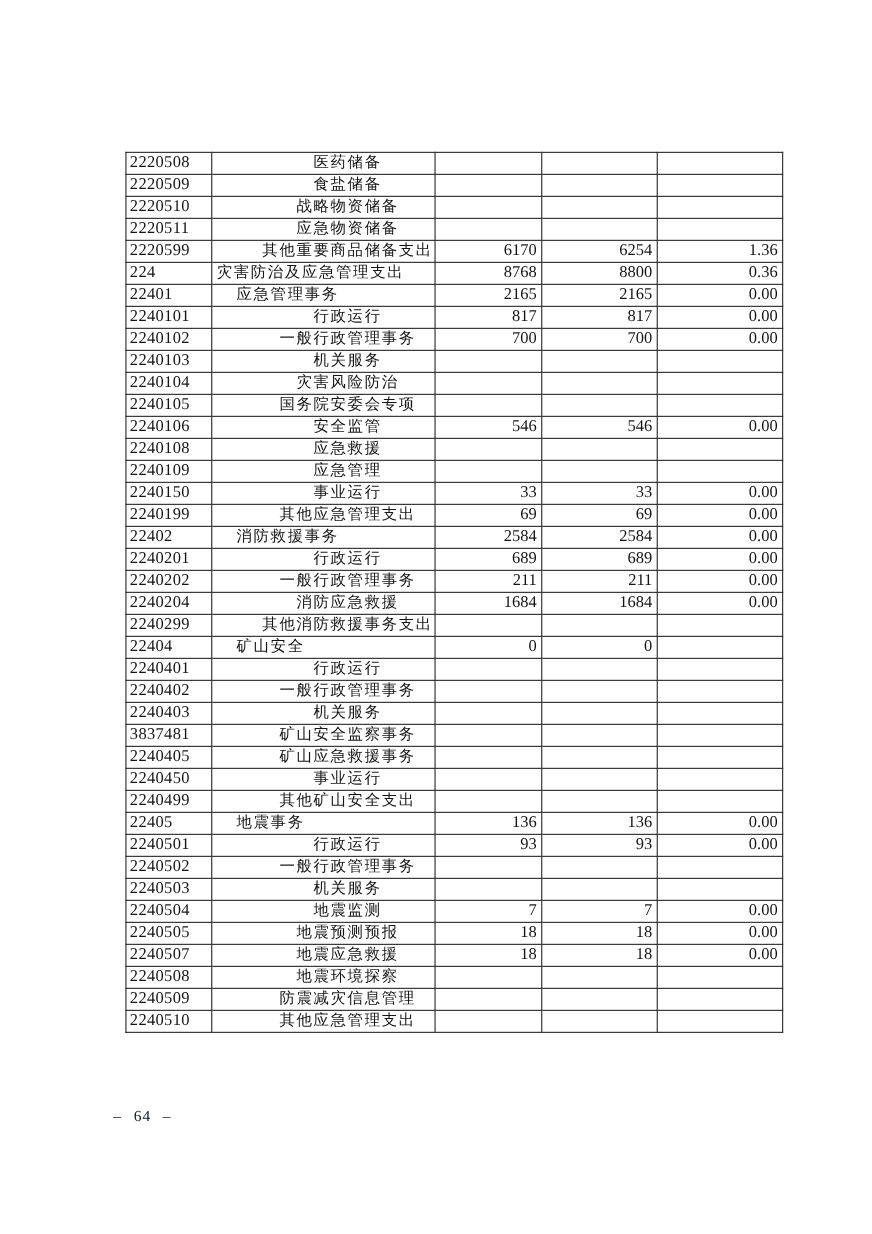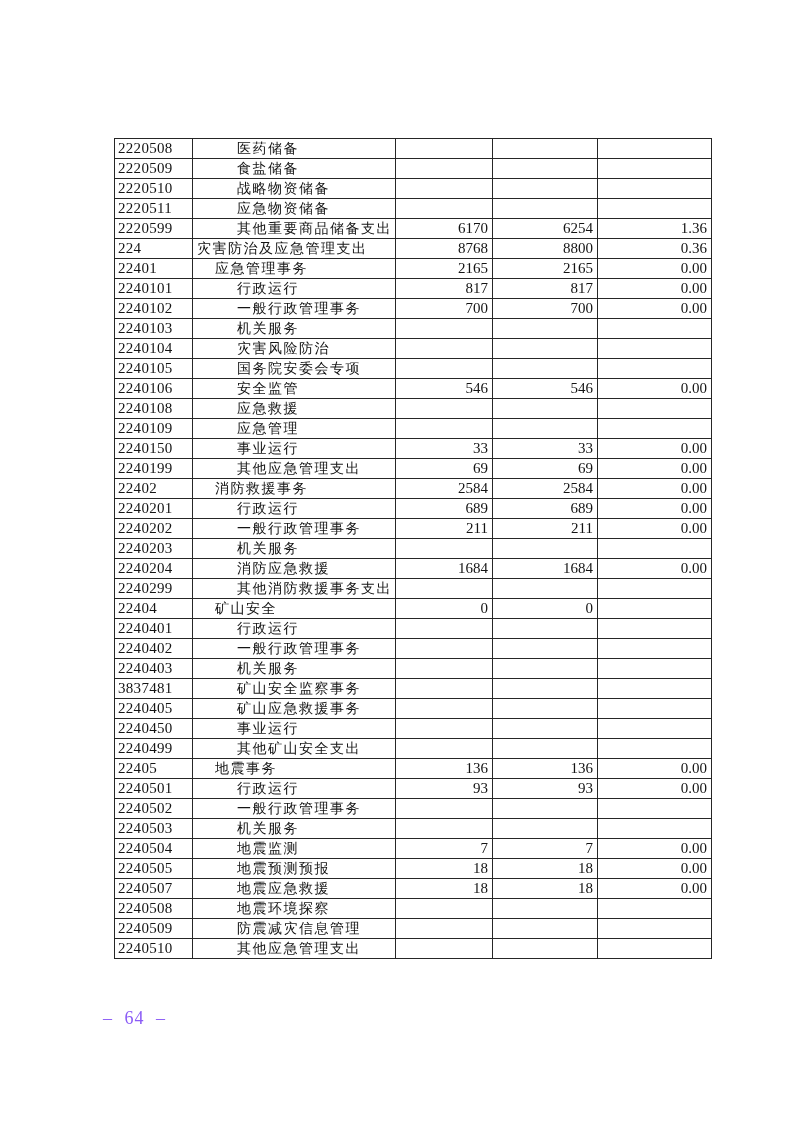--- a/index.html
+++ b/index.html
@@ -36,33 +36,33 @@
   td.col-code {
     padding-left: 3px;
     letter-spacing: 0.3px;
   }
   td.col-name {
     font-size: 14px;
     letter-spacing: 1.5px;
   }
   td.col-name.indent-0 { padding-left: 4px; }
   td.col-name.indent-1 { padding-left: 22px; }
-  td.col-name.indent-2 { padding-left: 44px; }
+  td.col-name.indent-2 { padding-left: 44px; text-align: center; }
   td.col-num {
     text-align: right;
     padding-right: 4px;
   }
   .page-number {
     position: absolute;
     left: 103px;
     top: 1008px;
-    font-size: 18px;
+    font-size: 14px;
     letter-spacing: 1px;
     word-spacing: 6px;
-    color: #8b5cf6;
+    color: #0f172a;
   }
 </style>
 </head>
 <body>
 
 <div>
 
   <table class="budget-table">
     <colgroup>
       <col style="width:78px">
@@ -206,27 +206,20 @@
           <td class="col-num">0.00</td>
         </tr>
         <tr>
           <td class="col-code">2240202</td>
           <td class="col-name indent-2">一般行政管理事务</td>
           <td class="col-num">211</td>
           <td class="col-num">211</td>
           <td class="col-num">0.00</td>
         </tr>
         <tr>
-          <td class="col-code">2240203</td>
-          <td class="col-name indent-2">机关服务</td>
-          <td class="col-num"></td>
-          <td class="col-num"></td>
-          <td class="col-num"></td>
-        </tr>
-        <tr>
           <td class="col-code">2240204</td>
           <td class="col-name indent-2">消防应急救援</td>
           <td class="col-num">1684</td>
           <td class="col-num">1684</td>
           <td class="col-num">0.00</td>
         </tr>
         <tr>
           <td class="col-code">2240299</td>
           <td class="col-name indent-2">其他消防救援事务支出</td>
           <td class="col-num"></td>

